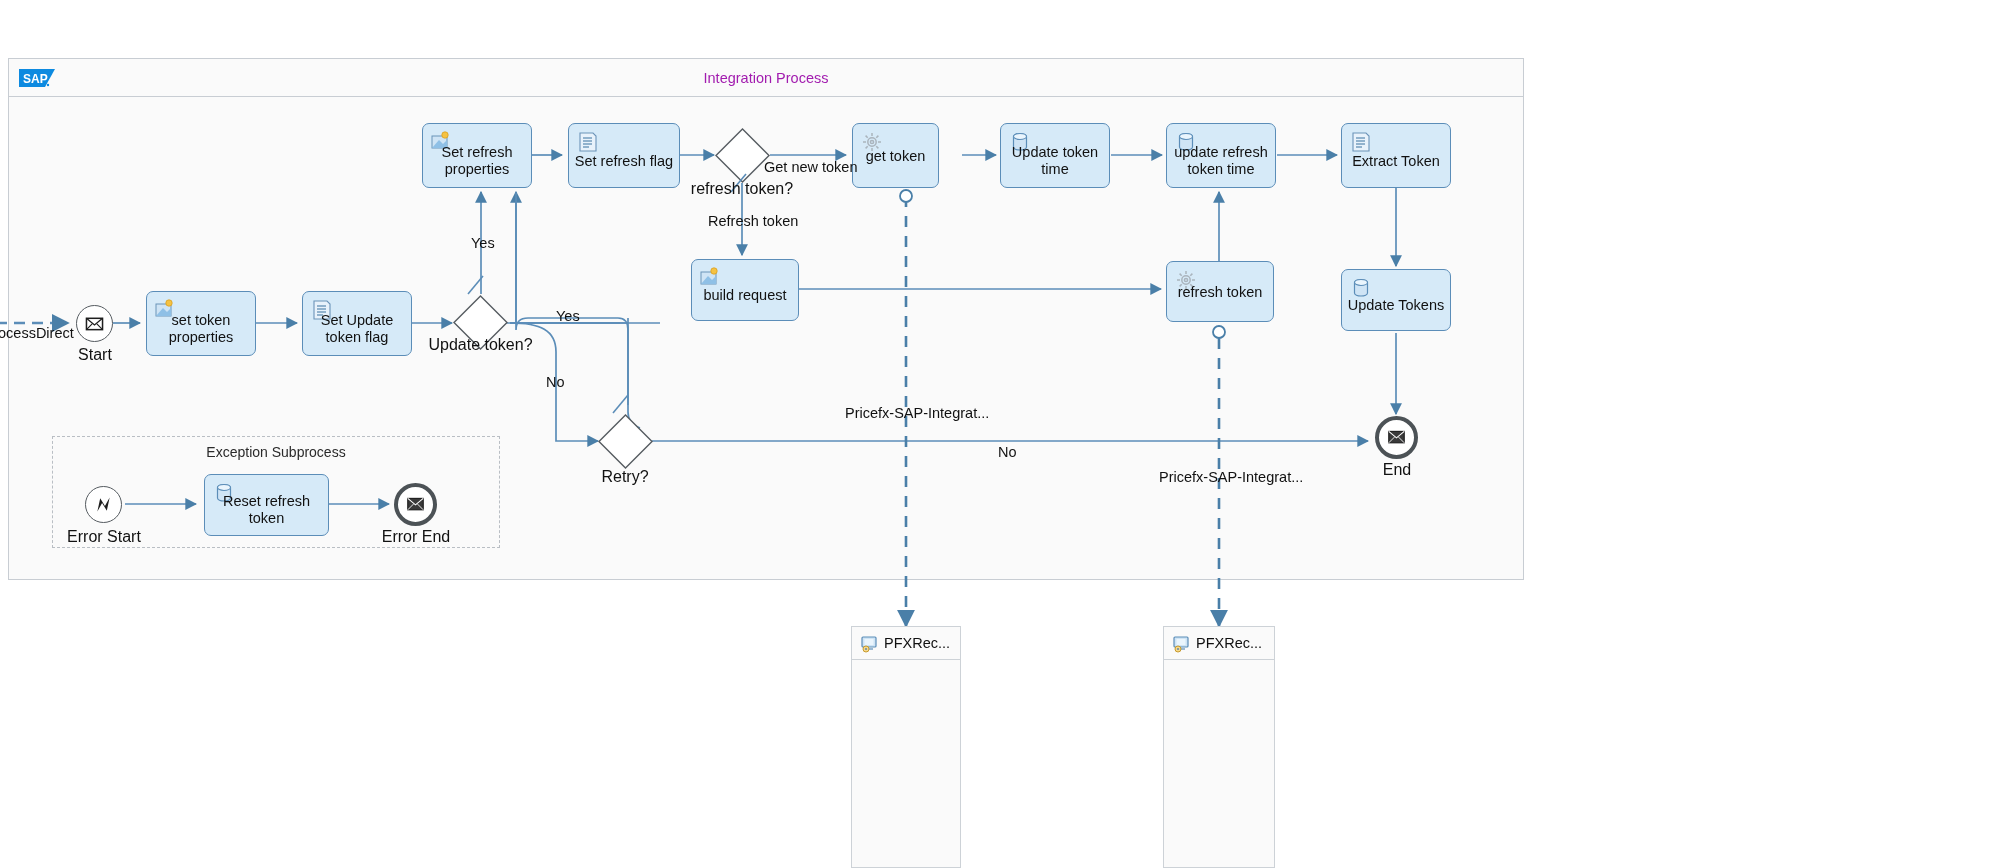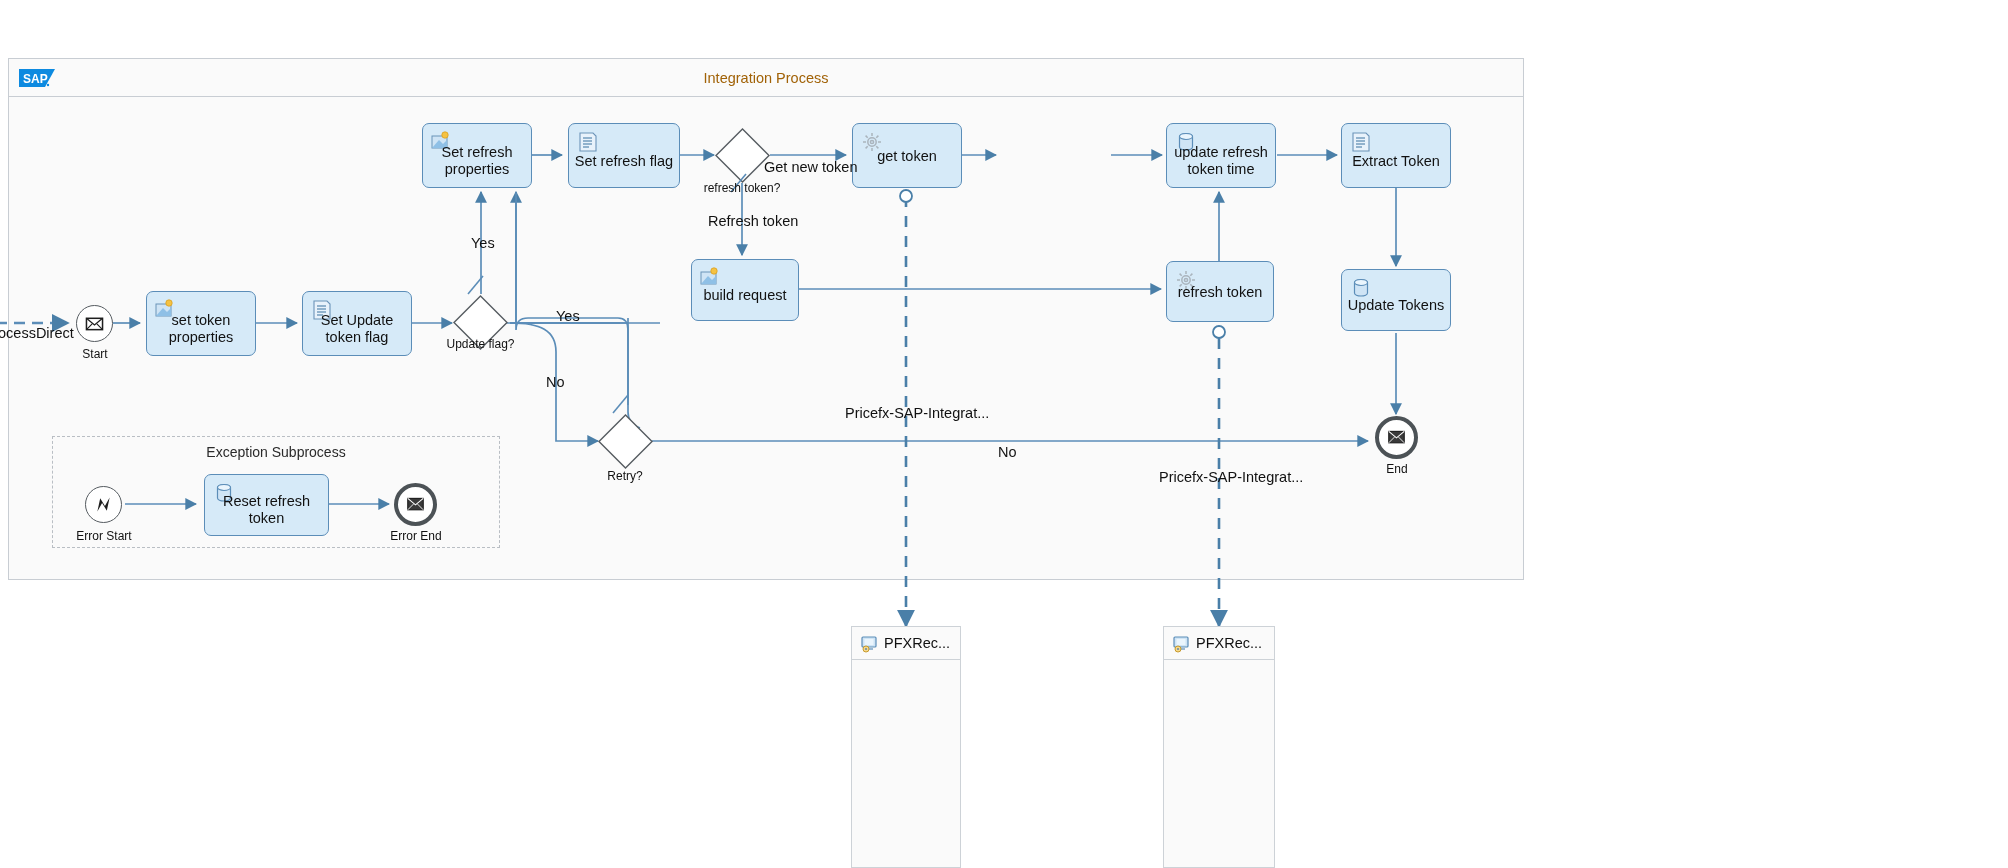--- a/index.html
+++ b/index.html
@@ -36,21 +36,21 @@
     border-bottom: 1px solid #c8cdd3;
     background: #fafafa;
     box-sizing: border-box;
   }
   .pool-title {
     position: absolute;
     left: 0; right: 0;
     top: 11px;
     text-align: center;
     font-size: 14.5px;
-    color: #a16207;
+    color: #a21caf;
   }
   .sap-logo {
     position: absolute;
     left: 10px;
     top: 9px;
     width: 42px;
     height: 20px;
   }
   
   .subprocess {
@@ -107,21 +107,21 @@
   .event.end {
     border: 4px solid #4c5256;
   }
   .event-glyph {
     position: absolute;
     left: 0; top: 0; right: 0; bottom: 0;
   }
   .node-caption {
     position: absolute;
     text-align: center;
-    font-size: 12px;
+    font-size: 16px;
     line-height: 17px;
     color: #111111;
     white-space: nowrap;
   }
   
   .gateway {
     position: absolute;
   }
   
   .edge-label {
@@ -283,21 +283,21 @@
   <div class="node-caption" style="left:657px; top:180px; width:170px;">refresh token?</div>
 
   <div class="gateway" style="left:452px; top:294px; width:57px; height:57px;">
     <svg width="57" height="57" viewBox="0 0 57 57">
       <polygon points="28.5,2 55,28.5 28.5,55 2,28.5" fill="#ffffff" stroke="#555b60" stroke-width="1.4"></polygon>
     </svg>
   </div>
   <svg style="position:absolute; left:464px; top:272px;" width="28" height="28" viewBox="0 0 28 28">
     <line x1="4" y1="22" x2="19" y2="4" stroke="#5b8db8" stroke-width="1.6"></line>
   </svg>
-  <div class="node-caption" style="left:398px; top:336px; width:165px;">Update flag?</div>
+  <div class="node-caption" style="left:398px; top:336px; width:165px;">Update token?</div>
 
   <div class="gateway" style="left:597px; top:413px; width:57px; height:57px;">
     <svg width="57" height="57" viewBox="0 0 57 57">
       <polygon points="28.5,2 55,28.5 28.5,55 2,28.5" fill="#ffffff" stroke="#555b60" stroke-width="1.4"></polygon>
     </svg>
   </div>
   <svg style="position:absolute; left:609px; top:391px;" width="28" height="28" viewBox="0 0 28 28">
     <line x1="4" y1="22" x2="19" y2="4" stroke="#5b8db8" stroke-width="1.6"></line>
   </svg>
   <div class="node-caption" style="left:580px; top:468px; width:90px;">Retry?</div>
@@ -373,38 +373,46 @@
       <g stroke="#4a7fa8" stroke-width="1.1">
         <line x1="6" y1="7" x2="15" y2="7"></line>
         <line x1="6" y1="10" x2="15" y2="10"></line>
         <line x1="6" y1="13" x2="15" y2="13"></line>
         <line x1="6" y1="16" x2="12" y2="16"></line>
       </g>
     </svg>
     <div class="task-label shift-down">Set refresh flag</div>
   </div>
 
-  <div class="task" style="left:852px; top:123px; width:110px; height:65px;">
+  <div class="task" style="left:852px; top:123px; width:87px; height:65px;">
     <svg class="task-icon" viewBox="0 0 22 22">
       <g fill="none" stroke="#aab4bd" stroke-width="1.5">
         <circle cx="11" cy="11" r="4.2"></circle>
         <circle cx="11" cy="11" r="1.6"></circle>
         <line x1="11" y1="2" x2="11" y2="5"></line>
         <line x1="11" y1="17" x2="11" y2="20"></line>
         <line x1="2" y1="11" x2="5" y2="11"></line>
         <line x1="17" y1="11" x2="20" y2="11"></line>
         <line x1="4.6" y1="4.6" x2="6.7" y2="6.7"></line>
         <line x1="15.3" y1="15.3" x2="17.4" y2="17.4"></line>
         <line x1="4.6" y1="17.4" x2="6.7" y2="15.3"></line>
         <line x1="15.3" y1="6.7" x2="17.4" y2="4.6"></line>
       </g>
     </svg>
     <div class="task-label">get token</div>
   </div>
 
+  <div class="task" style="left:1000px; top:123px; width:110px; height:65px;">
+    <svg class="task-icon" viewBox="0 0 22 22">
+      <ellipse cx="11" cy="5.5" rx="6.5" ry="3" fill="#cfe4f5" stroke="#5b8db8" stroke-width="1.2"></ellipse>
+      <path d="M 4.5 5.5 L 4.5 16 A 6.5 3 0 0 0 17.5 16 L 17.5 5.5" fill="#cfe4f5" stroke="#5b8db8" stroke-width="1.2"></path>
+      <ellipse cx="11" cy="5.5" rx="6.5" ry="3" fill="#eaf5fd" stroke="#5b8db8" stroke-width="1.1"></ellipse>
+    </svg>
+    <div class="task-label shift-down">Update token time</div>
+  </div>
 
   <div class="task" style="left:1166px; top:123px; width:110px; height:65px;">
     <svg class="task-icon" viewBox="0 0 22 22">
       <ellipse cx="11" cy="5.5" rx="6.5" ry="3" fill="#cfe4f5" stroke="#5b8db8" stroke-width="1.2"></ellipse>
       <path d="M 4.5 5.5 L 4.5 16 A 6.5 3 0 0 0 17.5 16 L 17.5 5.5" fill="#cfe4f5" stroke="#5b8db8" stroke-width="1.2"></path>
       <ellipse cx="11" cy="5.5" rx="6.5" ry="3" fill="#eaf5fd" stroke="#5b8db8" stroke-width="1.1"></ellipse>
     </svg>
     <div class="task-label shift-down">update refresh token time</div>
   </div>
 

